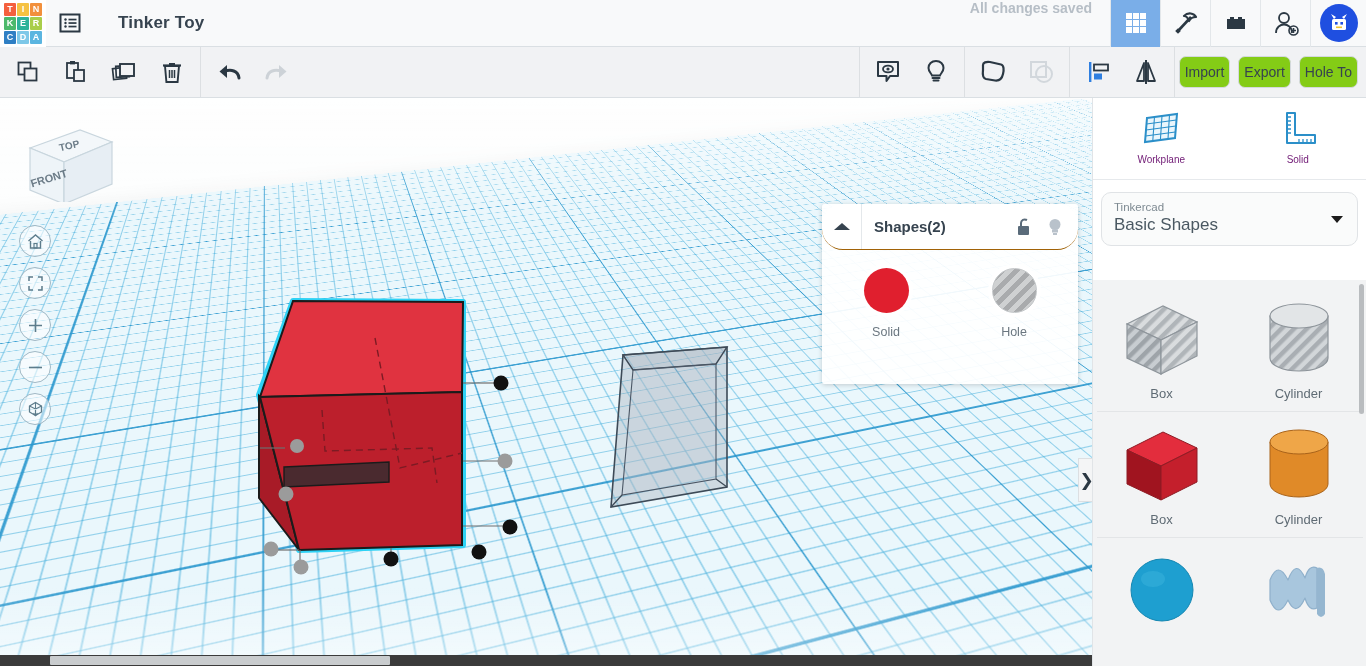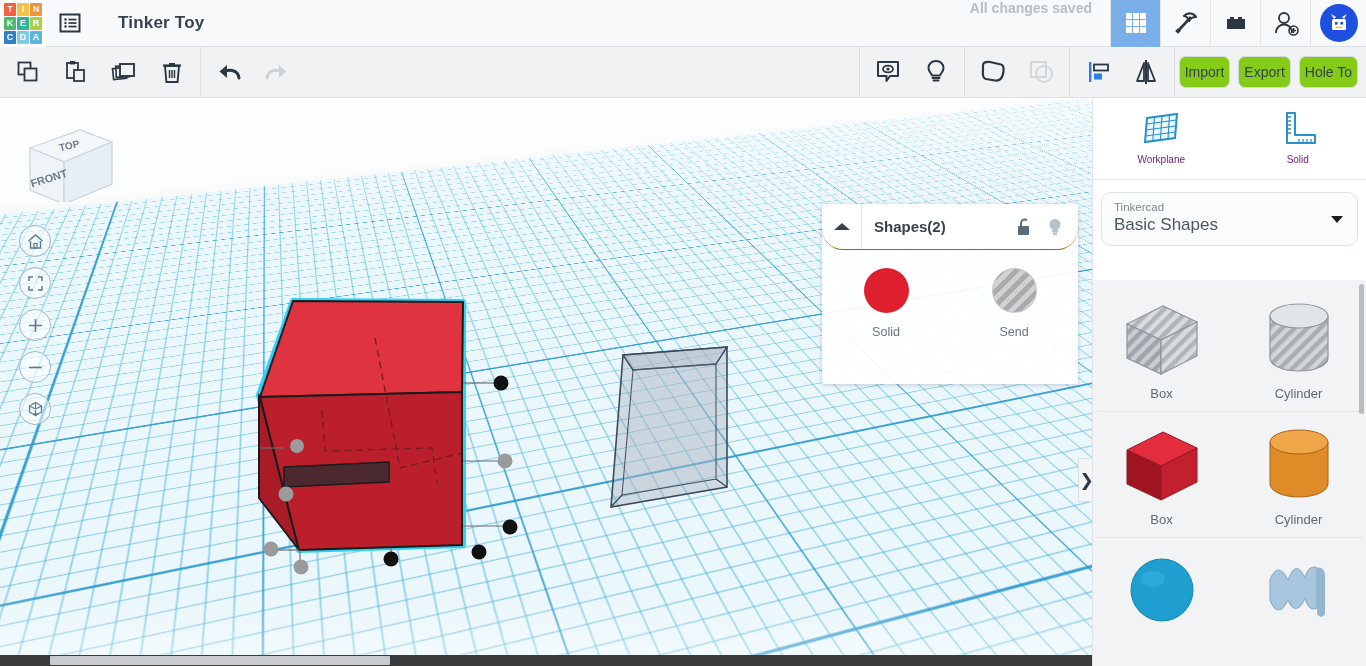--- a/index.html
+++ b/index.html
@@ -466,21 +466,21 @@
           </svg>
         </div>
       </div>
       <div class="sp-body">
         <div class="sp-opt">
           <div class="swatch solid"></div>
           <label>Solid</label>
         </div>
         <div class="sp-opt">
           <div class="swatch hole"></div>
-          <label>Send</label>
+          <label>Hole</label>
         </div>
       </div>
     </div>
 
     <div class="edge-tab">❯</div>
 
     <div class="hscroll">
       <div class="hscroll-thumb"></div>
     </div>
   </div>

